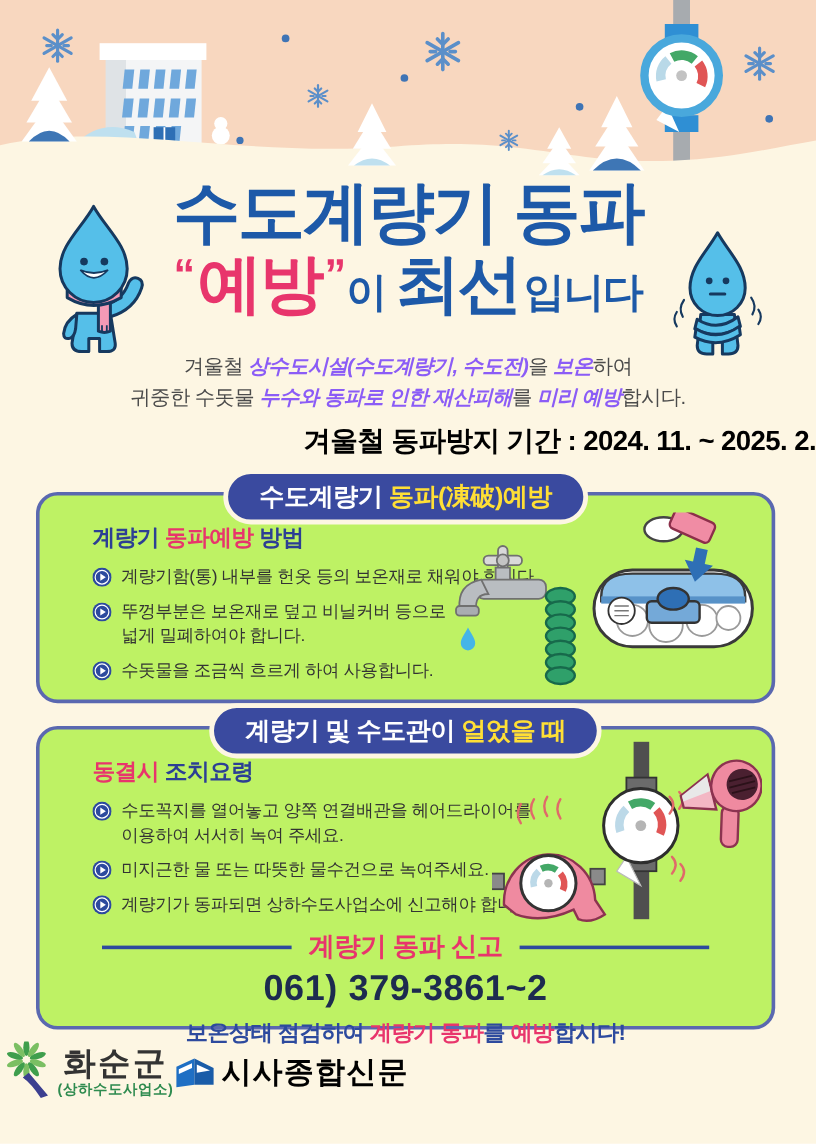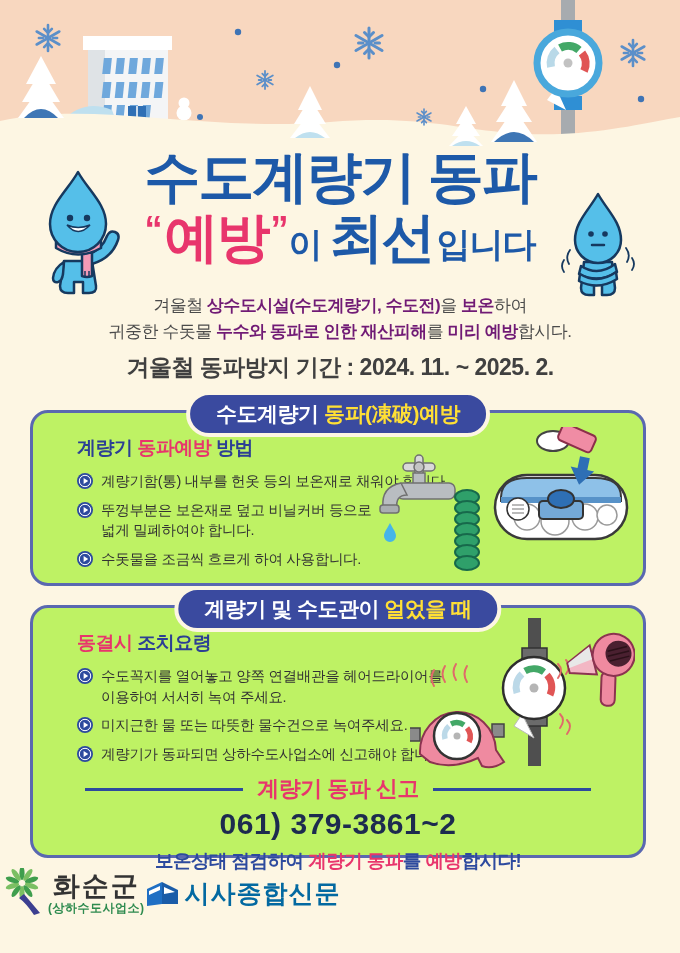--- a/index.html
+++ b/index.html
@@ -12,22 +12,22 @@
 
   .title-block{position:absolute;top:146px;left:0;right:0;text-align:center;color:#1d59a8;}
   .t1{font-size:56px;font-weight:bold;letter-spacing:-2px;line-height:1.1;}
   .t2{display:flex;justify-content:center;align-items:baseline;margin-top:1px;line-height:1.05;}
   .t2 .q{font-size:36px;font-weight:bold;color:#e8356c;position:relative;top:-14px;}
   .t2 .em{font-size:54px;font-weight:bold;color:#e8356c;letter-spacing:-2px;margin:0 2px;}
   .t2 .sm{font-size:34px;font-weight:bold;letter-spacing:-1px;}
   .t2 .st{font-size:54px;font-weight:bold;letter-spacing:-2px;margin:0 3px 0 8px;}
 
   .intro{position:absolute;top:293px;left:0;right:0;text-align:center;font-size:17px;color:#4b4b4b;line-height:1.55;letter-spacing:-0.5px;}
-  .intro b{color:#701a75;}
-  .period{position:absolute;top:352px;left:0;right:0;text-align:center;font-size:23px;font-weight:bold;color:#404040;letter-spacing:-0.5px;}
+  .intro b{color:#8b5cf6;font-style:italic;}
+  .period{position:absolute;top:352px;left:0;right:0;text-align:right;font-size:23px;font-weight:bold;color:#000000;letter-spacing:-0.5px;}
 
   .box{position:absolute;left:30px;width:616px;background:#bef264;border:3px solid #5a68b0;border-radius:18px;box-sizing:border-box;}
   .box1{top:410px;height:176px;}
   .box2{top:605px;height:253px;}
   .pill{position:absolute;top:-22px;left:50%;transform:translateX(-50%);background:#3a4a9f;border:4px solid #fdf6e3;border-radius:26px;padding:5px 26px;white-space:nowrap;font-size:21px;font-weight:bold;letter-spacing:-0.5px;}
   .pill .pw{color:#ffffff;}
   .pill .py{color:#ffdf35;}
 
   .box-heading{margin:22px 0 0 44px;font-size:19px;font-weight:bold;letter-spacing:-0.5px;}
   .hg-indigo{color:#2c3f94;}
@@ -50,21 +50,21 @@
   .closing{margin-top:7px;font-size:18.5px;font-weight:bold;letter-spacing:-0.5px;}
   .cl-blue{color:#2d4a9e;}
   .cl-pink{color:#e8356c;}
 
   .footer{position:absolute;top:868px;left:0;right:0;display:flex;flex-direction:row;align-items:center;}
   .org-row{display:flex;align-items:flex-start;gap:4px;}
   .org-text{text-align:center;}
   .org-name{font-size:27px;font-weight:bold;color:#333;letter-spacing:2px;line-height:1.05;margin-top:4px;}
   .org-sub{font-size:12px;color:#2e8b4f;font-weight:bold;letter-spacing:0.5px;}
   .news-row{display:flex;align-items:center;gap:6px;margin-top:1px;}
-  .news-name{font-size:25px;font-weight:bold;color:#0369a1;letter-spacing:1px;}
+  .news-name{font-size:25px;font-weight:bold;color:#000000;letter-spacing:1px;}
 </style>
 </head>
 <body>
 
 <div class="poster">
 
   <svg class="banner" width="680" height="150" viewBox="0 0 680 150">
     <defs>
       <g id="sf" stroke="#5b8fc9" stroke-width="2" stroke-linecap="round" fill="none">
         <line x1="0" y1="-10" x2="0" y2="10"></line>

